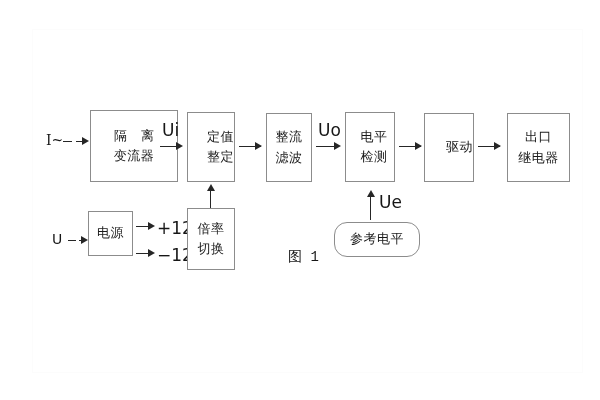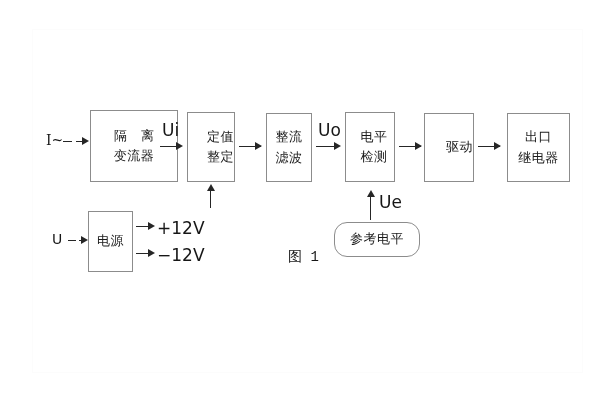--- a/index.html
+++ b/index.html
@@ -152,32 +152,36 @@
   <div class="box" style="left:507px; top:113px; width:63px; height:69px;">
     <span class="ln">出口</span>
     <span class="ln">继电器</span>
   </div>
 
   <div class="lbl big" style="left:52px; top:231px;">U</div>
   <div class="dashseg" style="left:68px; top:240px; width:8px;"></div>
   <div class="conn h-line" style="left:79px; top:240px; width:7px;"></div>
   <div class="arrow-r" style="left:81px; top:236px;"></div>
 
-  <div class="box" style="left:88px; top:211px; width:45px; height:61px;">
+  <div class="box" style="left:88px; top:211px; width:45px; height:45px;">
     <span class="ln">电源</span>
   </div>
 
   <div class="conn h-line" style="left:136px; top:226px; width:17px;"></div>
   <div class="arrow-r" style="left:148px; top:222px;"></div>
   <div class="lbl" style="left:157px; top:218px;">+12V</div>
 
   <div class="conn h-line" style="left:136px; top:253px; width:17px;"></div>
   <div class="arrow-r" style="left:148px; top:249px;"></div>
   <div class="lbl" style="left:157px; top:245px;">−12V</div>
 
+  <div class="box" style="left:187px; top:208px; width:48px; height:62px;">
+    <span class="ln">倍率</span>
+    <span class="ln">切换</span>
+  </div>
 
   <div class="conn v-line" style="left:210px; top:189px; height:19px;"></div>
   <div class="arrow-u" style="left:207px; top:184px;"></div>
 
   <div class="box" style="left:334px; top:222px; width:86px; height:35px;border-radius:13px;">
     <span class="ln">参考电平</span>
   </div>
 
   <div class="conn v-line" style="left:370px; top:196px; height:24px;"></div>
   <div class="arrow-u" style="left:367px; top:190px;"></div>

